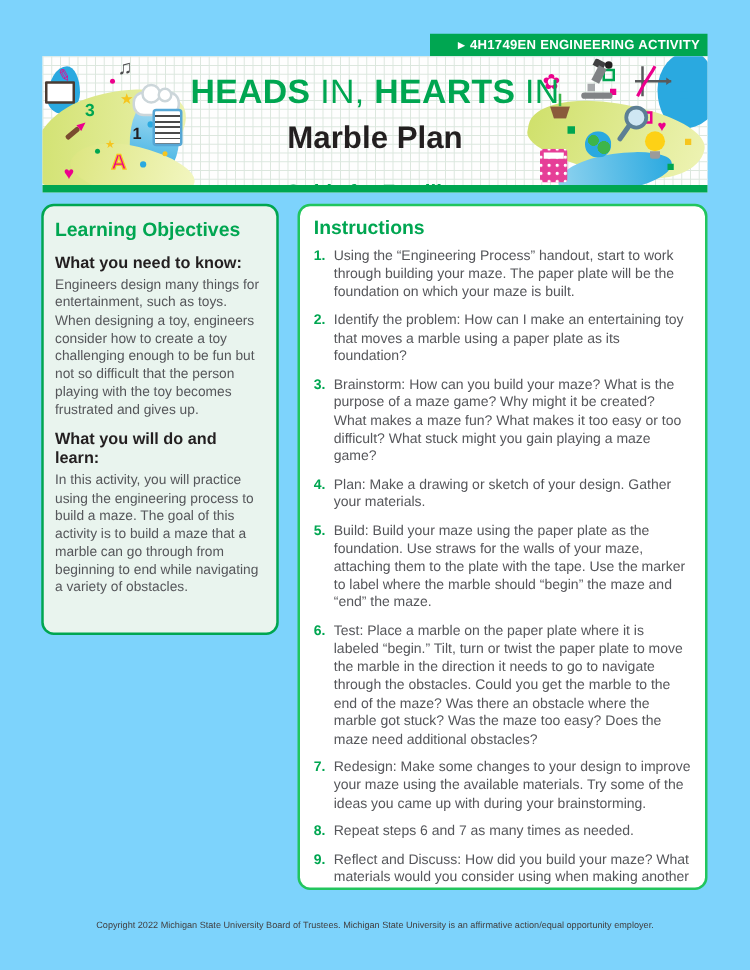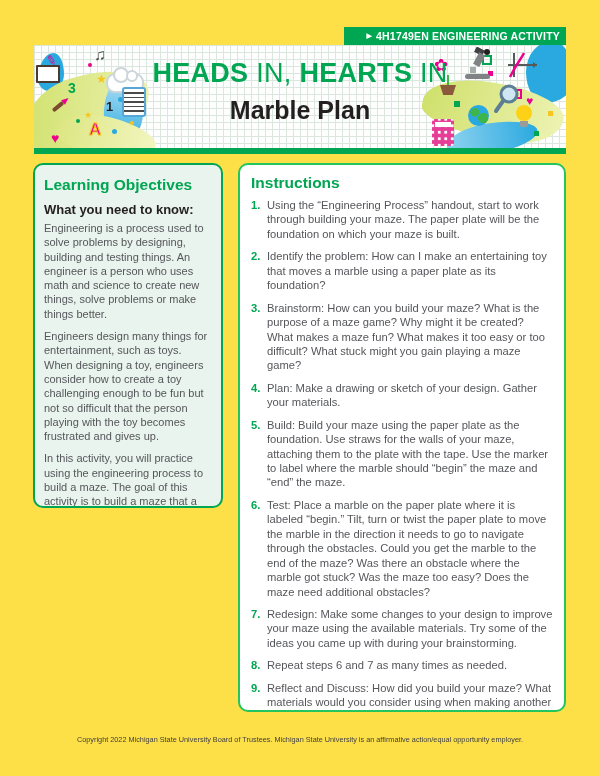--- a/index.html
+++ b/index.html
@@ -1,17 +1,17 @@
 <!DOCTYPE html>
 <html><head>
 <meta charset="utf-8">
 <style>
   html,body{margin:0;padding:0;background:#fff;}
   body{font-family:"Liberation Sans", sans-serif;-webkit-font-smoothing:antialiased;}
-  .page{position:relative;width:600px;height:776px;background:#fde047;overflow:hidden;margin:0 auto;}
+  .page{position:relative;width:600px;height:776px;background:#7dd3fc;overflow:hidden;margin:0 auto;}
 
   
   .top-banner{position:absolute;top:27px;left:344px;width:222px;height:18px;background:#00A651;
     color:#fff;font-weight:bold;font-size:10.5px;display:flex;align-items:center;justify-content:flex-end;
     padding-right:6px;box-sizing:border-box;letter-spacing:.2px;}
   .top-banner .arrow{font-size:7px;margin-right:4px;position:relative;top:-0.5px;}
 
   
   .header{position:absolute;top:45px;left:34px;width:532px;height:103px;
     background-color:#fefefe;
@@ -160,22 +160,22 @@
         <span>HEADS</span><span class="light"> IN, </span><span>HEARTS</span><span class="light"> IN</span>
       </div>
       <div class="h-sub">Marble Plan</div>
       <div class="h-tag">Guide for Families</div>
     </div>
   </div>
 
   <div class="lo-box">
     <h2>Learning Objectives</h2>
     <h3>What you need to know:</h3>
-    <p>Engineering is a process used to solve problems by designing, building and testing things. An engineer is a person who uses math and science to create new things, solve problems or make things better.</p>
     <p>Engineers design many things for entertainment, such as toys. When designing a toy, engineers consider how to create a toy challenging enough to be fun but not so difficult that the person playing with the toy becomes frustrated and gives up.</p>
+    <h3>What you will do and learn:</h3>
     <p>In this activity, you will practice using the engineering process to build a maze. The goal of this activity is to build a maze that a marble can go through from beginning to end while navigating a variety of obstacles.</p>
   </div>
 
   <div class="inst-box">
     <h2>Instructions</h2>
     <ol class="steps">
       <li class="step">
           <span class="num">1.</span>
           <span class="txt">Using the “Engineering Process” handout, start to work through building your maze. The paper plate will be the foundation on which your maze is built.</span>
         </li>

